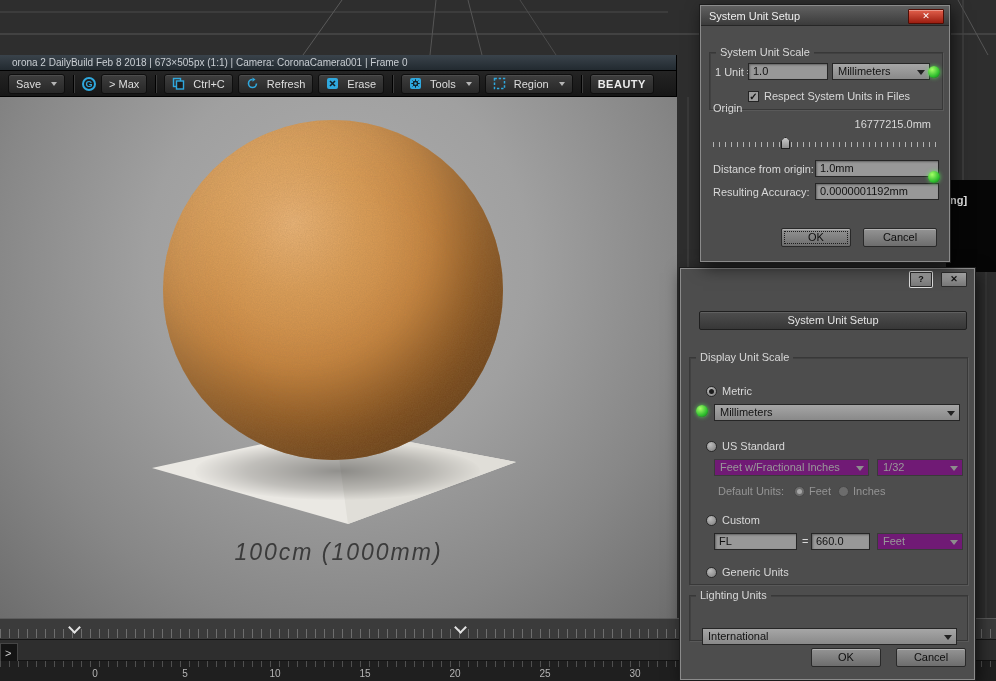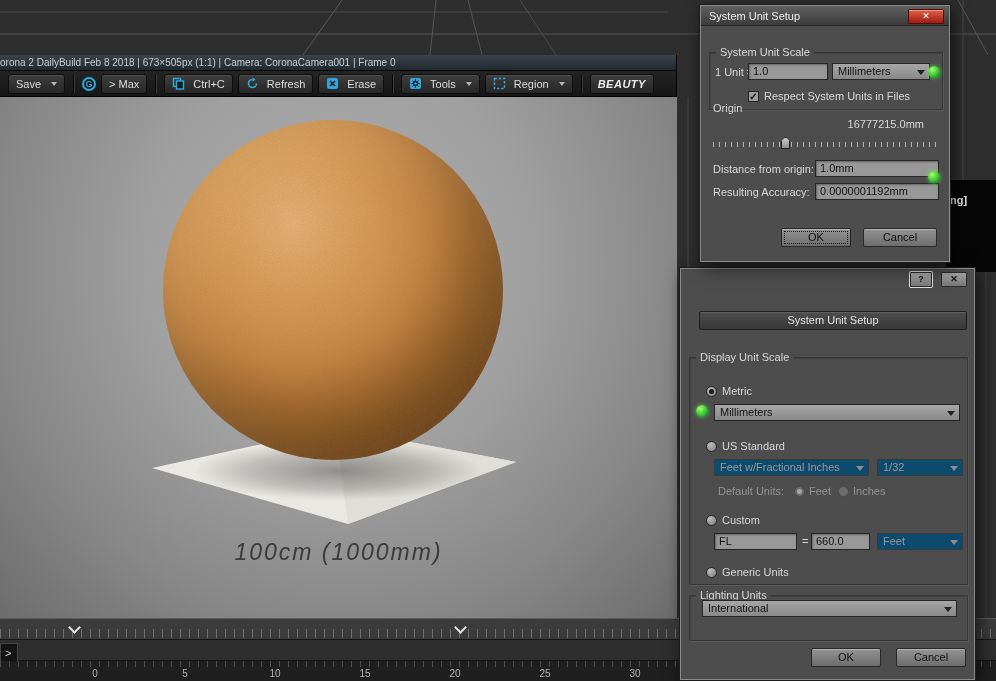--- a/index.html
+++ b/index.html
@@ -5,27 +5,27 @@
   *{margin:0;padding:0;box-sizing:border-box;}
   html,body{width:996px;height:681px;overflow:hidden;}
   body{position:relative;background:#2d2d2d;font-family:"Liberation Sans",sans-serif;-webkit-font-smoothing:antialiased;}
   .abs{position:absolute;}
 
   
   #viewport-grid{left:0;top:0;width:996px;height:681px;z-index:0;}
 
   
   #vfb{left:0;top:55px;width:677px;height:563px;background:#161616;border-right:1px solid #000;z-index:2;}
-  #vfb-titlebar{height:16px;background:linear-gradient(#3a434b,#222a30);color:#c9ced3;font-size:10px;line-height:16px;padding-left:0;white-space:nowrap;overflow:hidden;border-bottom:1px solid #000;}
+  #vfb-titlebar{height:16px;background:linear-gradient(#3a434b,#222a30);color:#c9ced3;font-size:10px;line-height:16px;padding-left:12px;white-space:nowrap;overflow:hidden;border-bottom:1px solid #000;}
   #vfb-toolbar{height:26px;background:linear-gradient(#242424,#161616);display:flex;align-items:center;gap:5px;padding:0 0 0 8px;border-bottom:1px solid #000;}
   .tbtn{display:flex;align-items:center;gap:8px;background:linear-gradient(#3e3e3e,#272727);border:1px solid #0e0e0e;border-radius:3px;color:#dedede;font-size:11px;padding:0 7px;height:20px;box-shadow:inset 0 1px 0 rgba(255,255,255,.08);white-space:nowrap;}
   .tsep{width:1px;height:18px;background:#000;box-shadow:1px 0 0 #3c3c3c;margin:0 3px;}
   .tarrow{width:0;height:0;border-left:3px solid transparent;border-right:3px solid transparent;border-top:4px solid #b5b5b5;margin-left:2px;}
   .gbadge{width:14px;height:14px;border:2px solid #2fa8de;border-radius:50%;color:#2fa8de;font-size:9px;font-weight:bold;line-height:10px;text-align:center;}
-  .beauty{font-style:italic;font-weight:bold;letter-spacing:.5px;color:#ececec;}
+  .beauty{font-weight:bold;letter-spacing:.5px;color:#ececec;}
 
   
   #render{left:0;top:42px;width:677px;height:521px;position:absolute;background:radial-gradient(ellipse at 50% 32%,#aeaeae 0%,#a0a0a0 40%,#878787 72%,#6d6d6d 100%);overflow:hidden;}
   #sphere{left:163px;top:23px;width:340px;height:340px;border-radius:50%;
     background:radial-gradient(circle at 38% 30%,#ecb679 0%,#dd9f58 22%,#cd8941 45%,#b0712f 64%,#845221 84%,#5e3a15 100%);
     box-shadow:inset -34px -48px 70px rgba(55,28,6,.45), inset 18px 22px 55px rgba(255,225,175,.22);}
   #sphere-noise{left:163px;top:23px;width:340px;height:340px;opacity:.55;pointer-events:none;}
   #ground-shadow{left:195px;top:345px;width:285px;height:58px;background:radial-gradient(ellipse at center,rgba(0,0,0,.38) 0%,rgba(0,0,0,.18) 45%,rgba(0,0,0,0) 72%);border-radius:50%;}
   #caption{left:0;top:442px;width:677px;text-align:center;font-size:23px;font-style:italic;letter-spacing:2px;color:#3b3b3b;}
 
@@ -48,21 +48,21 @@
   .titlebtn{position:absolute;height:15px;font-size:9px;line-height:13px;text-align:center;border-radius:1px;}
   .titlebtn.red{background:linear-gradient(#e2604c,#9c1d10);border:1px solid #4f0e06;color:#fff;box-shadow:inset 0 1px 0 rgba(255,255,255,.35);}
   .titlebtn.gray{background:linear-gradient(#a3a3a3,#787878);border:1px solid #2c2c2c;color:#111;font-weight:bold;}
   .lbl{position:absolute;font-size:11px;color:#d8d8d8;white-space:nowrap;}
   .lbl.dis{color:#949494;}
   .group{position:absolute;border:1px solid #383838;box-shadow:1px 1px 0 rgba(255,255,255,.07), inset 1px 1px 0 rgba(0,0,0,.15);}
   .group-label{position:absolute;top:-7px;left:6px;background:#4d4d4d;padding:0 4px;font-size:11px;color:#d8d8d8;white-space:nowrap;}
   .field{position:absolute;height:17px;background:#989898;border:1px solid #262626;box-shadow:inset 1px 1px 2px rgba(0,0,0,.35);color:#121212;font-size:11px;line-height:15px;padding:0 4px;overflow:hidden;white-space:nowrap;}
   .dd{position:absolute;height:17px;background:linear-gradient(#a6a6a6,#898989);border:1px solid #262626;color:#121212;font-size:11px;line-height:15px;padding:0 16px 0 5px;overflow:hidden;white-space:nowrap;}
   .dd .arrow{position:absolute;right:4px;top:6px;width:0;height:0;border-left:4px solid transparent;border-right:4px solid transparent;border-top:5px solid #222;}
-  .dd.disabled{background:#0c4a6e;color:#999;border-color:#3a3a3a;}
+  .dd.disabled{background:#701a75;color:#999;border-color:#3a3a3a;}
   .dd.disabled .arrow{border-top-color:#8d8d8d;}
   .btn{position:absolute;height:19px;background:linear-gradient(#949494,#6d6d6d);border:1px solid #292929;border-radius:2px;color:#0f0f0f;font-size:11px;text-align:center;line-height:17px;box-shadow:inset 0 1px 0 rgba(255,255,255,.3);}
   .btn.focus{outline:1px dotted #1d1d1d;outline-offset:-4px;}
   .btn.dark{background:linear-gradient(#4e4e4e,#373737);color:#e4e4e4;border-color:#1f1f1f;box-shadow:inset 0 1px 0 rgba(255,255,255,.1);}
   .radio{position:absolute;width:11px;height:11px;border-radius:50%;background:radial-gradient(circle at 35% 30%,#bdbdbd,#7c7c7c);border:1px solid #2a2a2a;}
   .radio.sel::after{content:"";position:absolute;inset:2px;border-radius:50%;background:#1c1c1c;}
   .radio.dis{background:#6c6c6c;border-color:#474747;}
   .radio.dis.sel::after{background:#a6a6a6;}
   .cb{position:absolute;width:11px;height:11px;background:#9c9c9c;border:1px solid #242424;color:#101010;font-size:10px;font-weight:bold;line-height:9px;text-align:center;}
   .gdot{position:absolute;width:12px;height:12px;border-radius:50%;background:radial-gradient(circle at 35% 30%,#a4ff66,#2fbe2f 60%,#126e12);box-shadow:0 0 4px rgba(90,255,90,.7);z-index:5;}
@@ -201,21 +201,21 @@
     <div class="dd" style="left:122px;top:10px;width:98px">
       <span>Millimeters</span>
       <span class="arrow"></span>
     </div>
     <div class="cb" style="left:38px;top:38px">✓</div>
     <div class="lbl" style="left:54px;top:37px">Respect System Units in Files</div>
   </div>
   <div class="gdot" style="left:227px;top:60px"></div>
 
   <div class="lbl" style="left:12px;top:96px">Origin</div>
-  <div class="lbl" style="right:25px;top:112px">16777215.0mm</div>
+  <div class="lbl" style="right:18px;top:112px">16777215.0mm</div>
 
   <div class="slider-track" style="left:12px;top:136px;width:226px"></div>
   <div class="slider-handle" style="left:80px;top:131px"></div>
 
   <div class="lbl" style="left:12px;top:157px">Distance from origin:</div>
   <div class="field" style="left:114px;top:154px;width:124px">1.0mm</div>
 
   <div class="gdot" style="left:227px;top:165px"></div>
 
   <div class="lbl" style="left:12px;top:180px">Resulting Accuracy:</div>
@@ -267,21 +267,21 @@
       <span class="arrow"></span>
     </div>
 
     <span class="radio" style="left:16px;top:209px"></span>
     <div class="lbl" style="left:32px;top:208px">Generic Units</div>
   </div>
   <div class="gdot" style="left:15px;top:136px"></div>
 
   <div class="group" style="left:8px;top:326px;width:279px;height:46px">
     <div class="group-label">Lighting Units</div>
-    <div class="dd" style="left:12px;top:4px;width:255px">
+    <div class="dd" style="left:12px;top:32px;width:255px">
       <span>International</span>
       <span class="arrow"></span>
     </div>
   </div>
 
   <div class="btn" style="left:130px;top:379px;width:70px">OK</div>
   <div class="btn" style="left:215px;top:379px;width:70px">Cancel</div>
 </div>
 
 </body></html>

